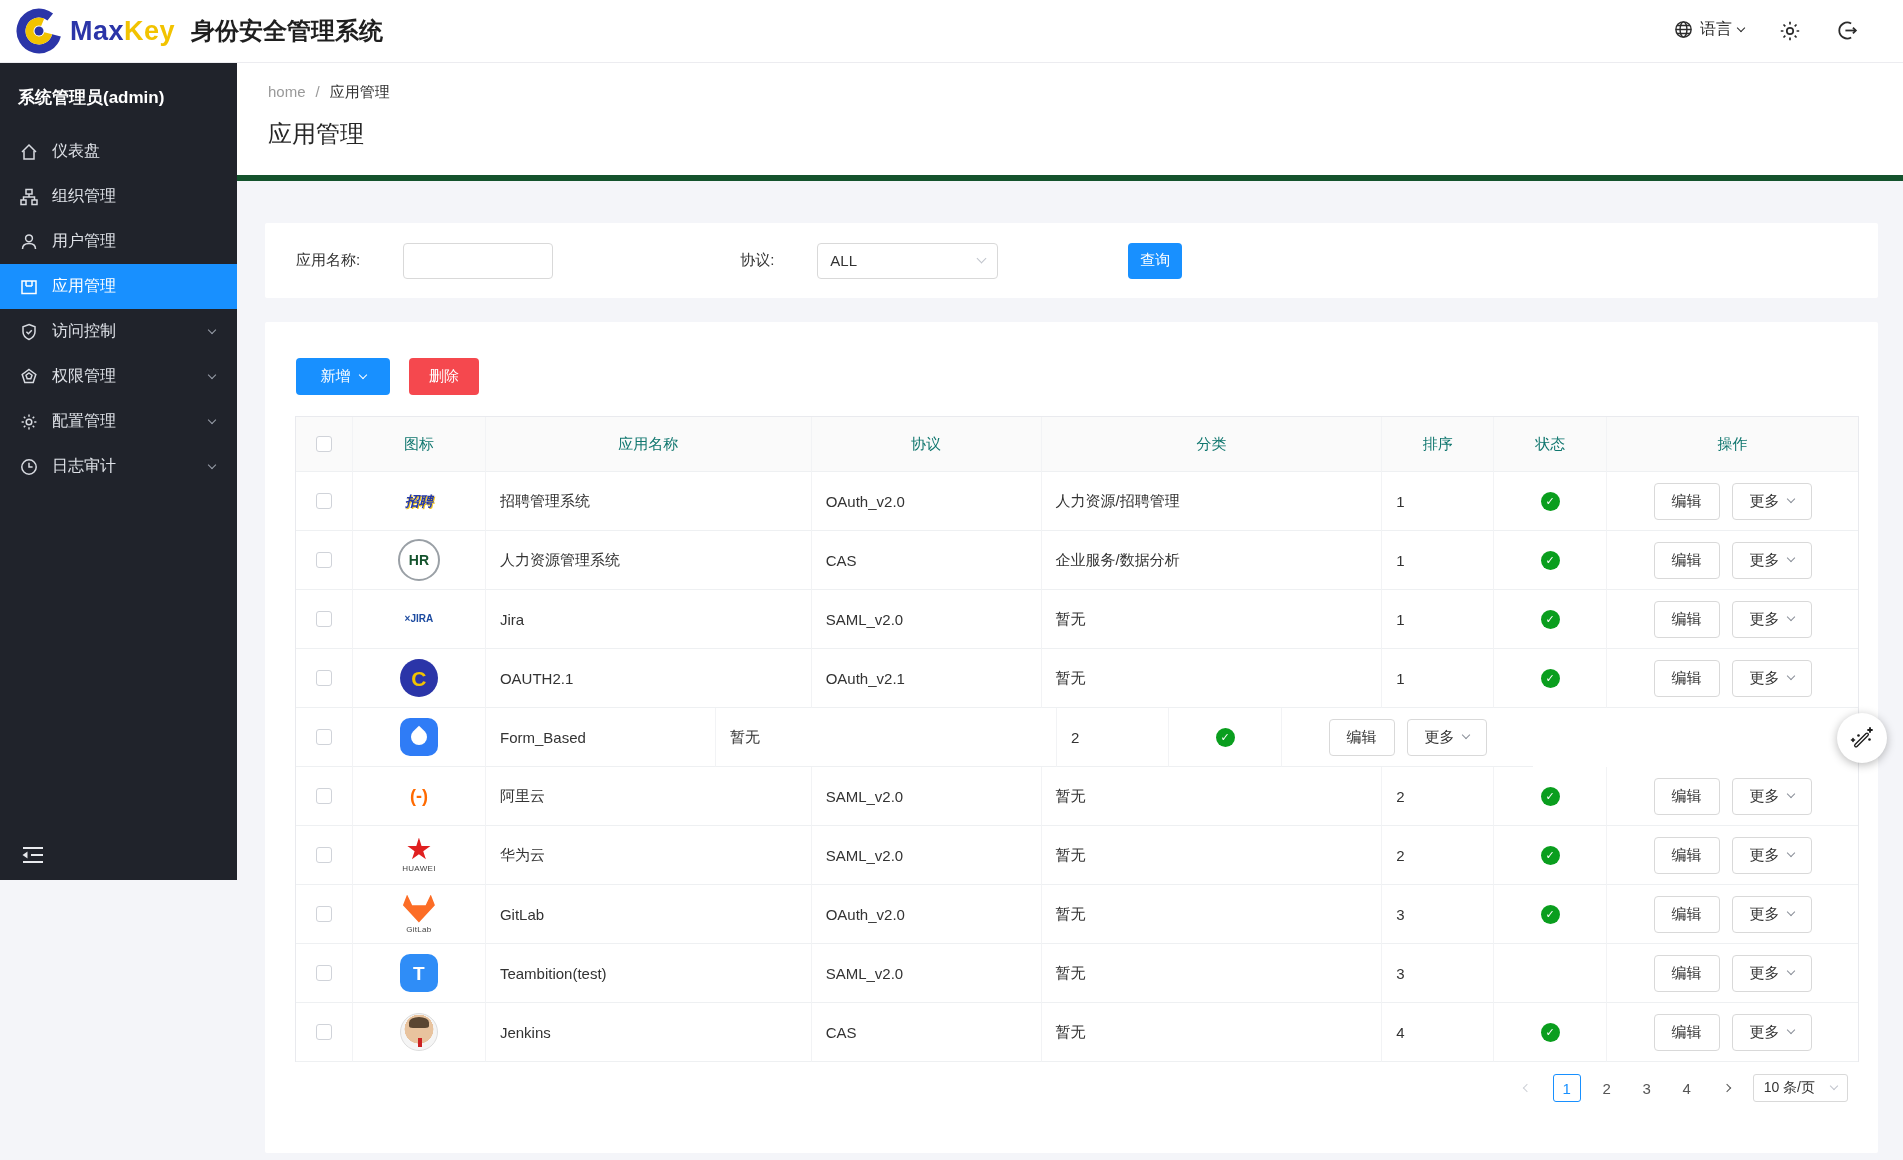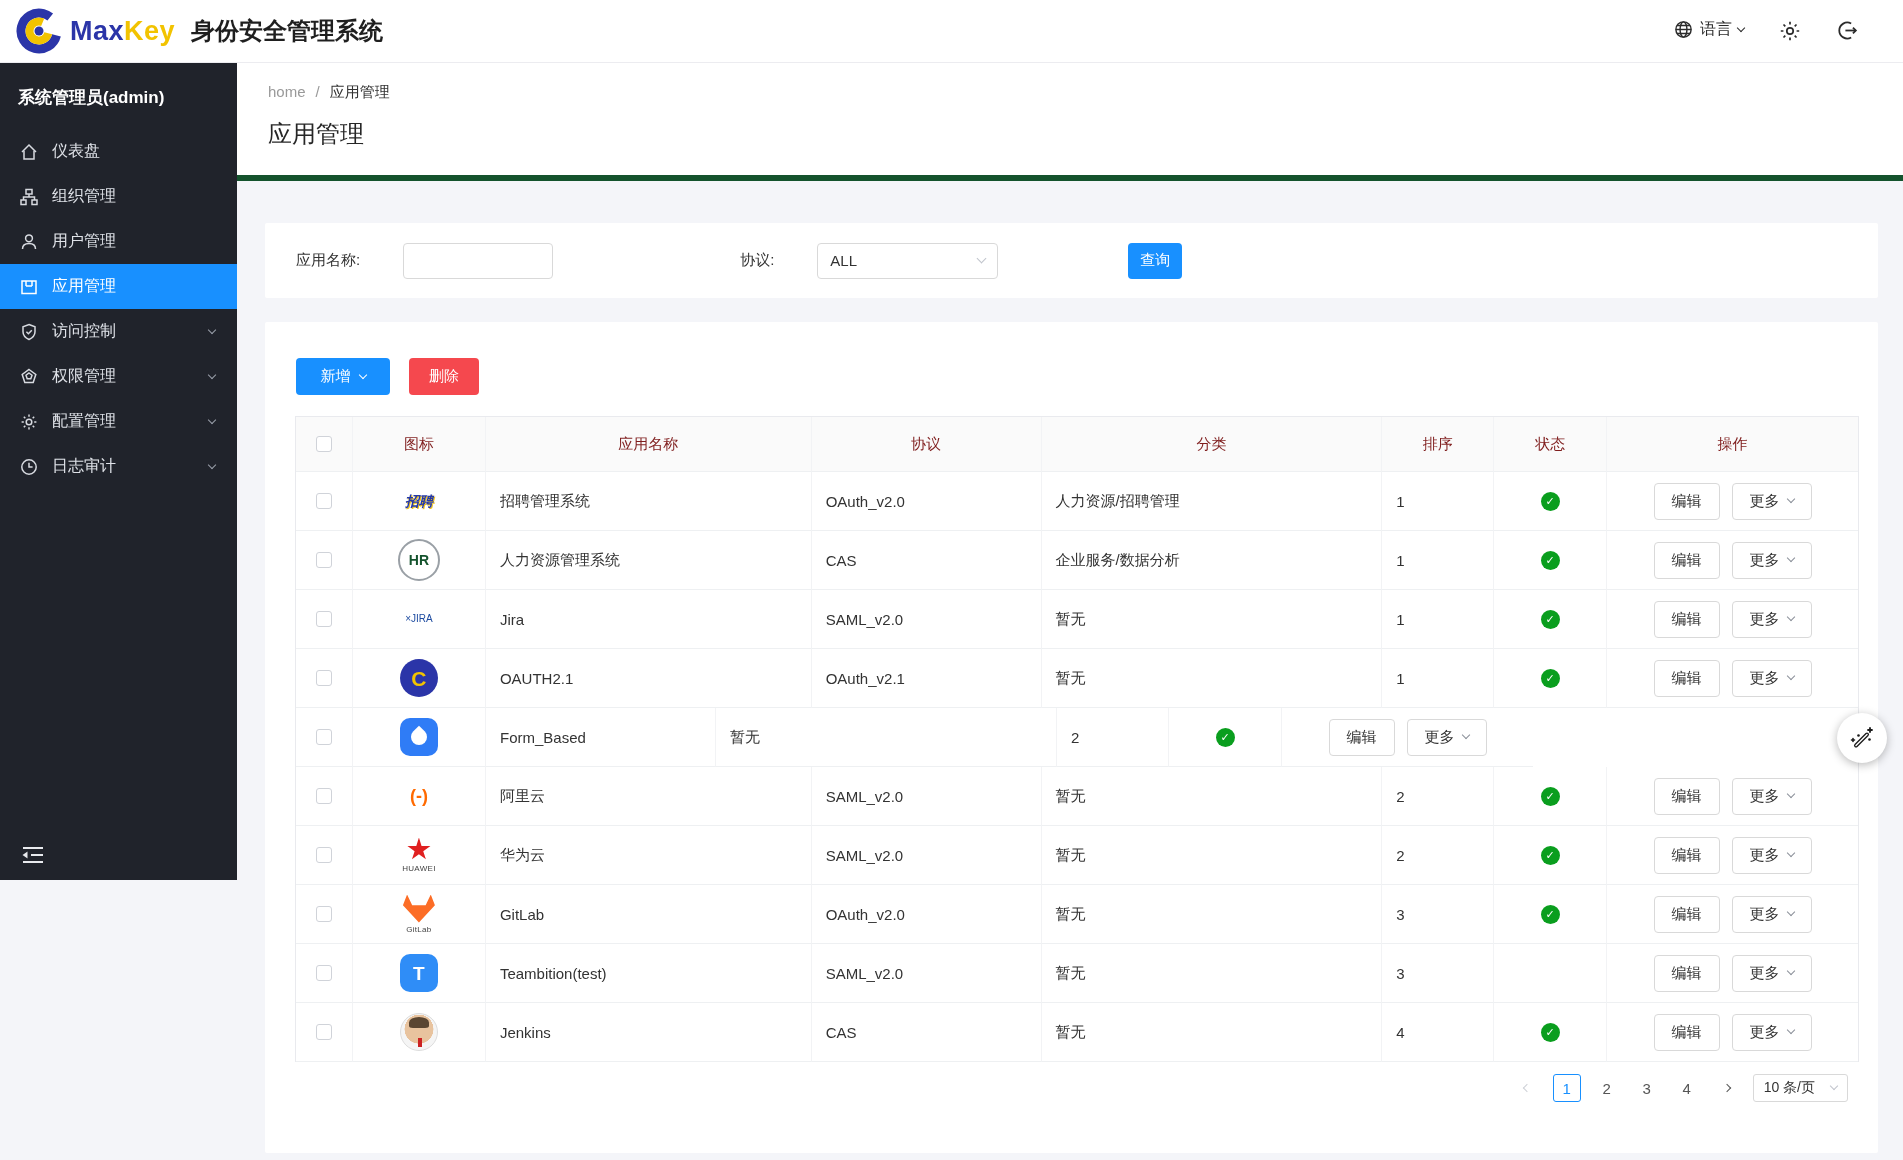--- a/index.html
+++ b/index.html
@@ -63,21 +63,21 @@
 
   .main-card { left:265px; top:322px; width:1613px; height:831px; }
   .toolbar { position:absolute; left:31px; top:36px; display:flex; gap:19px; }
   .add-btn { width:94px; height:37px; display:flex; align-items:center; justify-content:center; gap:9px; }
   .del-btn { width:70px; height:37px; }
 
   
   .table { position:absolute; left:30px; top:94px; width:1564px;
            border:1px solid #e9eaee; border-bottom:none; font-size:15px; }
   .trow, .thead { display:flex; }
-  .thead { background:#fafafa; height:55px; color:#7f1d1d; }
+  .thead { background:#fafafa; height:55px; color:#0f766e; }
   .trow { background:#fff; height:59px; }
   .td { border-bottom:1px solid #eef0f2; border-right:1px solid #f2f3f5; display:flex; align-items:center; }
   .td:last-child { border-right:none; }
   .c-check  { width:57px;  justify-content:center; }
   .c-icon   { width:133px; justify-content:center; }
   .c-name   { width:326px; padding-left:14px; }
   .c-proto  { width:230px; padding-left:14px; }
   .c-cat    { width:341px; padding-left:14px; }
   .c-sort   { width:112px; padding-left:14px; }
   .c-status { width:113px; justify-content:center; }
@@ -332,21 +332,21 @@
         <span class="chev down small"></span>
       </button>
     </div>
   </div>
         <div class="trow">
     <div class="td c-check">
             <span class="cbx"></span>
           </div>
     <div class="td c-icon">
             <div class="app-logo">
-              <div class="logo-glyph" style="color: rgb(29, 75, 160); font-size: 10px; font-weight: normal;">×JIRA</div>
+              <div class="logo-glyph" style="color: rgb(29, 75, 160); font-size: 10px; font-weight: bold;">×JIRA</div>
             </div>
           </div>
     <div class="td c-name">Jira</div>
     <div class="td c-proto">SAML_v2.0</div>
     <div class="td c-cat">暂无</div>
     <div class="td c-sort">1</div>
     <div class="td c-status">
             <span class="status-ok">✓</span>
           </div>
     <div class="td c-ops">

